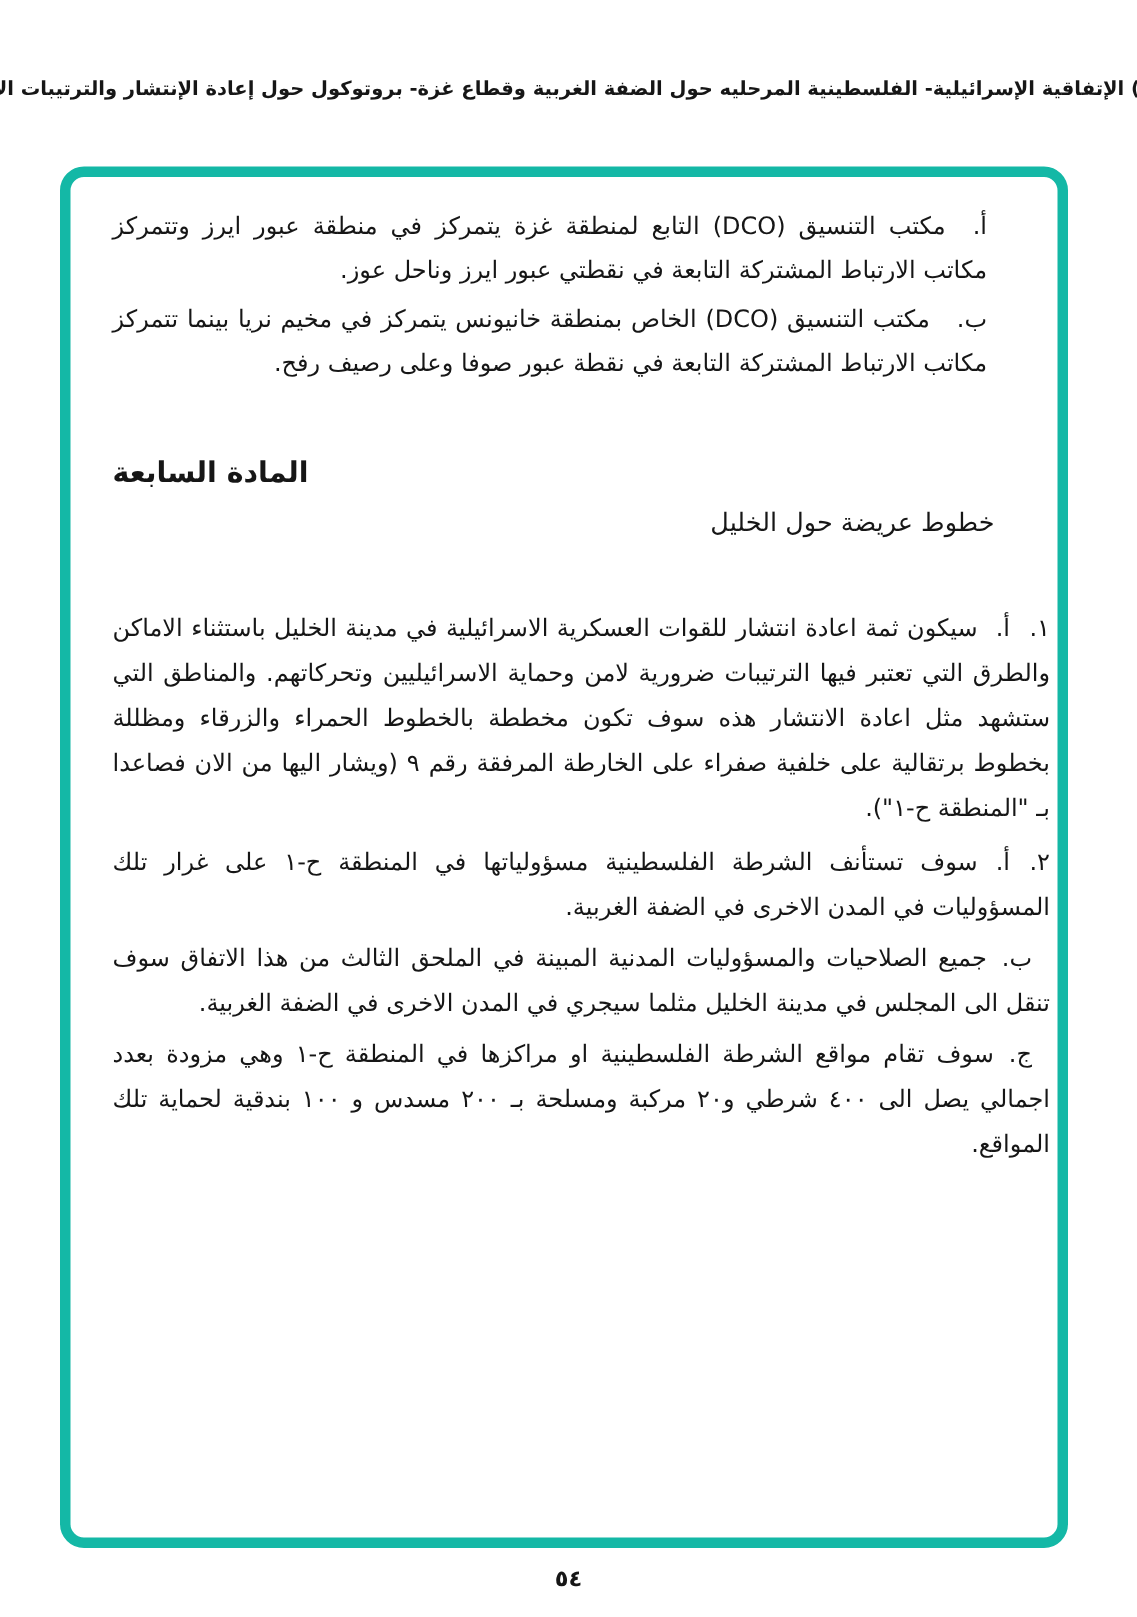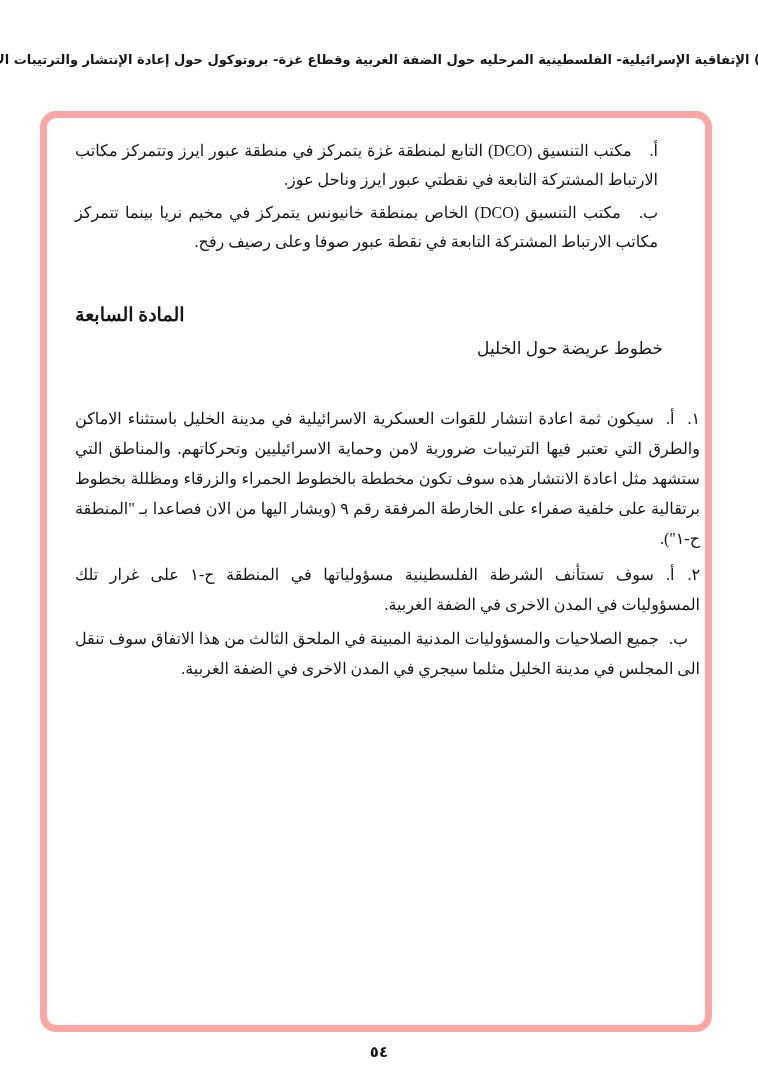--- a/index.html
+++ b/index.html
@@ -40,24 +40,23 @@
     line-height: 14px;
   }
   
   .frame {
     position: absolute;
     left: 40px;
     top: 111px;
     width: 672px;
     height: 921px;
     box-sizing: border-box;
-    border: 7px solid #fca5a5;
+    border: 7px solid #14b8a6;
     border-radius: 16px;
     background: #ffffff;
-    font-family: Liberation Serif, serif;
   }
   
   .content {
     position: absolute;
     top: 18px;
     right: 5px;
     left: 28px;
     direction: rtl;
     text-align: justify;
     font-size: 16px;
@@ -142,20 +141,21 @@
       <h2 class="heading">المادة السابعة</h2>
       <div class="subtitle">خطوط عريضة حول الخليل</div>
 
       <p class="clause"><span class="cnum">١.</span><span class="csub">أ.</span><span>سيكون ثمة اعادة انتشار  للقوات العسكرية الاسرائيلية في مدينة الخليل باستثناء الاماكن والطرق التي تعتبر فيها الترتيبات ضرورية لامن وحماية  الاسرائيليين وتحركاتهم. والمناطق التي ستشهد مثل اعادة الانتشار هذه سوف تكون مخططة بالخطوط الحمراء  والزرقاء ومظللة بخطوط برتقالية على خلفية صفراء على الخارطة المرفقة رقم ٩ (ويشار اليها من الان فصاعدا بـ "المنطقة ح-١").</span></p>
 
 
       <p class="clause second"><span class="cnum">٢.</span><span class="csub">أ.</span><span>سوف تستأنف الشرطة الفلسطينية مسؤولياتها في المنطقة ح-١ على غرار تلك  المسؤوليات في المدن الاخرى في الضفة الغربية.</span></p>
 
       <p class="subclause"><span class="smarker">ب.</span><span>جميع الصلاحيات والمسؤوليات المدنية المبينة في  الملحق الثالث من هذا الاتفاق سوف تنقل الى المجلس في مدينة الخليل مثلما سيجري في المدن الاخرى في الضفة الغربية.</span></p>
 
+      <p class="subclause"><span class="smarker">ج.</span><span>سوف  تقام مواقع الشرطة الفلسطينية او مراكزها في المنطقة ح-١ وهي مزودة بعدد اجمالي يصل الى ٤٠٠ شرطي و٢٠ مركبة ومسلحة بـ ٢٠٠ مسدس و ١٠٠ بندقية لحماية تلك المواقع.</span></p>
 
 
     </div>
   </div>
 
   <div class="pagenum">٥٤</div>
 
 </div>
 
 </body></html>

